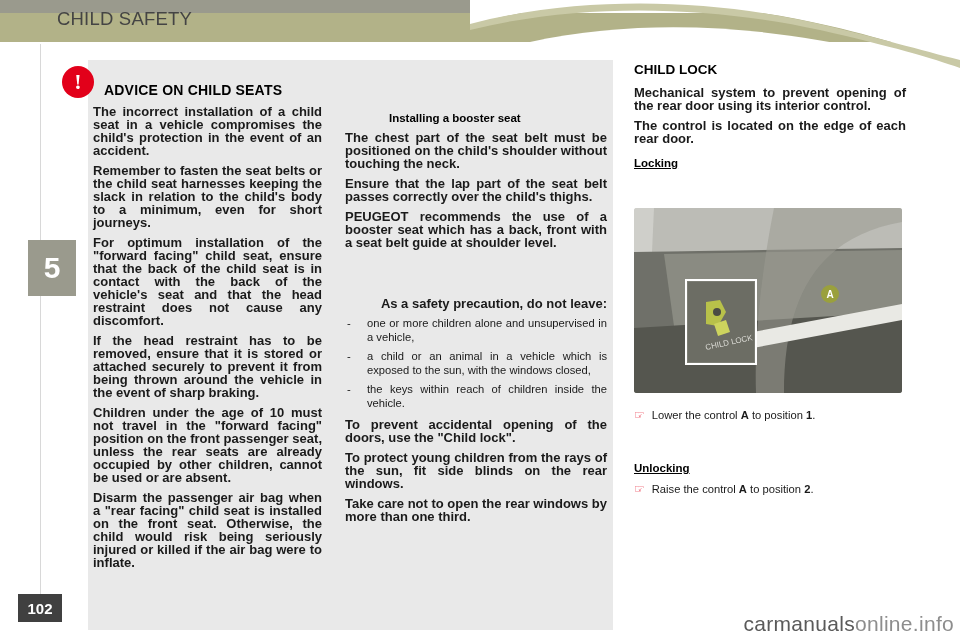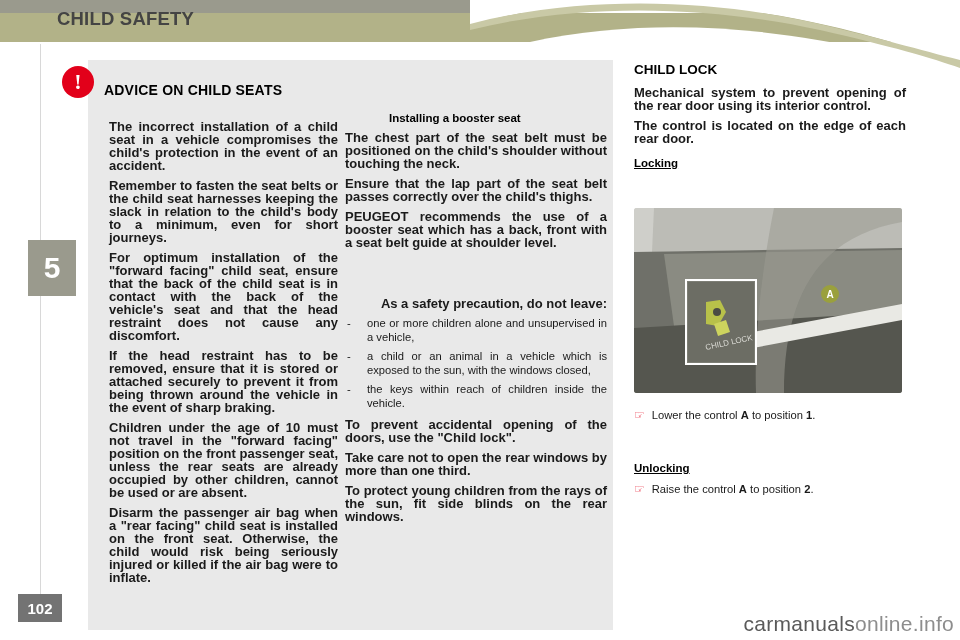--- a/index.html
+++ b/index.html
@@ -26,21 +26,21 @@
     background: #b2b288;
   }
   .swoosh {
     position: absolute; left: 470px; top: 0px; width: 490px; height: 80px;
     overflow: hidden;
   }
   .swoosh svg { display: block; }
 
   .page-title {
     position: absolute; left: 57px; top: 8px;
-    font-size: 18.5px; font-weight: bold; color: #444444;
+    font-size: 18.5px; font-weight: normal; color: #444444;
     letter-spacing: 0.2px;
   }
 
   
   .chapter-tab {
     position: absolute; left: 28px; top: 240px;
     width: 48px; height: 56px;
     background: #9a9a8d;
     color: #ffffff;
     font-size: 30px; font-weight: bold;
@@ -48,21 +48,21 @@
   }
   .side-rule {
     position: absolute; left: 40px; top: 44px; width: 1px; height: 560px;
     background: #d8d8d8;
   }
 
   
   .page-number {
     position: absolute; left: 18px; bottom: 18px;
     width: 44px; height: 28px;
-    background: #737373; color: #ffffff;
+    background: #404040; color: #ffffff;
     font-size: 15px; font-weight: bold;
     display: flex; align-items: center; justify-content: center;
   }
 
   
   .warn-icon {
     position: absolute; left: 62px; top: 66px;
     width: 32px; height: 32px; border-radius: 50%;
     background: #e2001a; color: #ffffff;
     display: flex; align-items: center; justify-content: center;
@@ -74,21 +74,21 @@
     position: absolute; left: 88px; top: 60px;
     width: 525px; height: 570px;
     background: #e9e9e9;
   }
   .panel-h {
     position: absolute; left: 104px; top: 82px;
     font-size: 14px; font-weight: bold; color: #000;
     letter-spacing: 0.2px;
   }
   .col-a {
-    position: absolute; left: 109px; top: 105px; width: 229px; margin-top: 15px;
+    position: absolute; left: 93px; top: 105px; width: 229px;
   }
   .col-b {
     position: absolute; left: 345px; top: 112px; width: 262px;
   }
   .col-b2 {
     position: absolute; left: 345px; top: 297px; width: 262px;
   }
   .subhead {
     font-size: 11.5px; font-weight: bold; color: #000; margin-bottom: 7px; padding-left: 44px;
   }
@@ -189,22 +189,22 @@
 </div>
 
 <div class="col-b2">
   <p class="just noj">As a safety precaution, do not leave:</p>
   <ul class="dashlist">
     <li><span class="dash">-</span><span>one or more children alone and unsupervised in a vehicle,</span></li>
     <li><span class="dash">-</span><span>a child or an animal in a vehicle which is exposed to the sun, with the windows closed,</span></li>
     <li><span class="dash">-</span><span>the keys within reach of children inside the vehicle.</span></li>
   </ul>
   <p class="just">To prevent accidental opening of the doors, use the "Child lock".</p>
+  <p class="just">To protect young children from the rays of the sun, fit side blinds on the rear windows.</p>
   <p class="just">Take care not to open the rear windows by more than one third.</p>
-  <p class="just">To protect young children from the rays of the sun, fit side blinds on the rear windows.</p>
 </div>
 
 <div class="right-col">
   <div class="right-h">CHILD LOCK</div>
   <p class="just">Mechanical system to prevent opening of the rear door using its interior control.</p>
   <p class="just">The control is located on the edge of each rear door.</p>
   <div class="right-sub">Locking</div>
 </div>
 
 <div class="photo">

